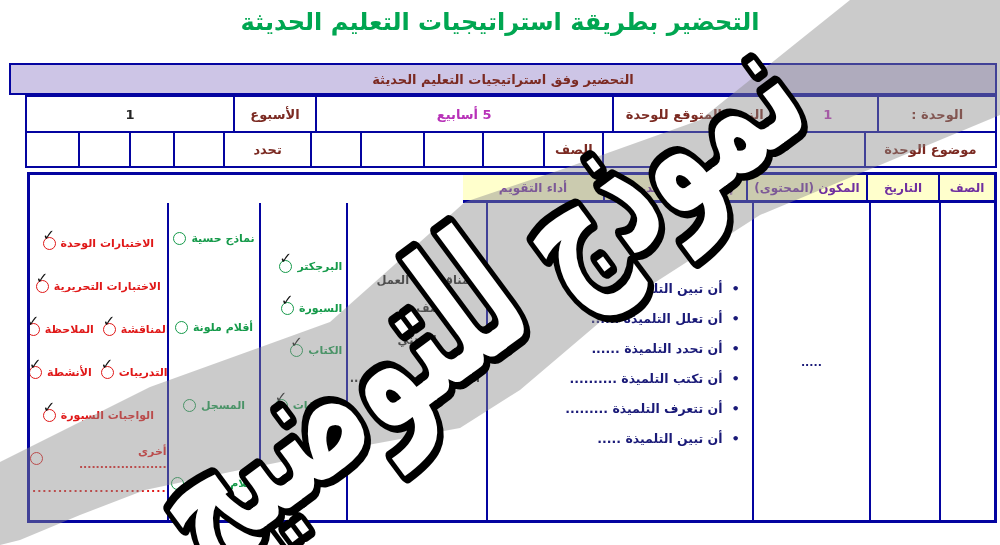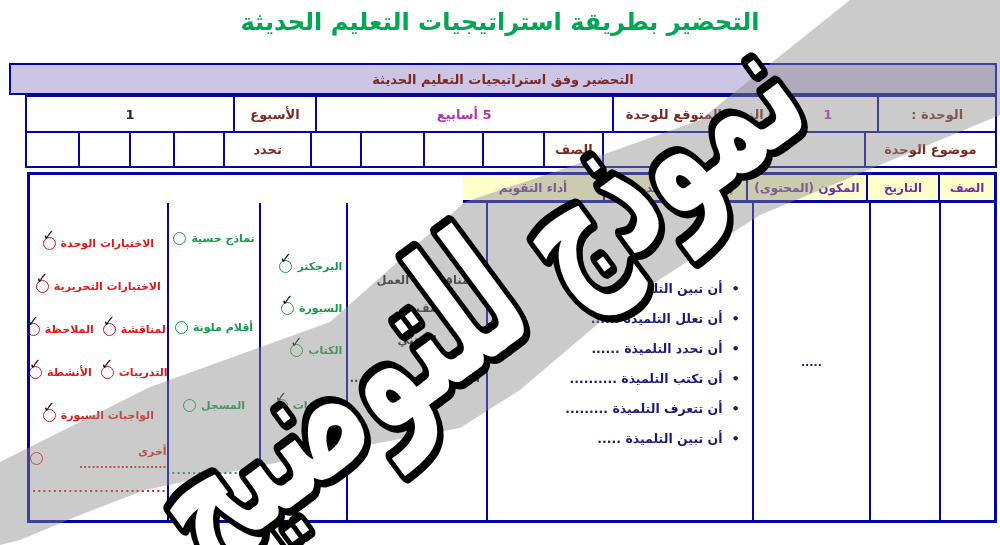--- a/index.html
+++ b/index.html
@@ -259,20 +259,28 @@
         </span>
       </div>
       <div class="item-row">
         <span class="item">
           <span>المسجل</span>
           <span class="ck">
               <span class="ring"></span>
             </span>
         </span>
       </div>
+      <div class="item-row">
+        <span class="item">
+          <span>أفلام تعليمية</span>
+          <span class="ck">
+              <span class="ring"></span>
+            </span>
+        </span>
+      </div>
       <div class="dots-line grn">............................</div>
     </div>
 
     <div class="body-cell w-eval list red">
       <div class="item-row">
         <span class="item">
           <span>الاختبارات الوحدة</span>
           <span class="ck">
               <span class="ring"></span>
               <span class="tick">✓</span>

